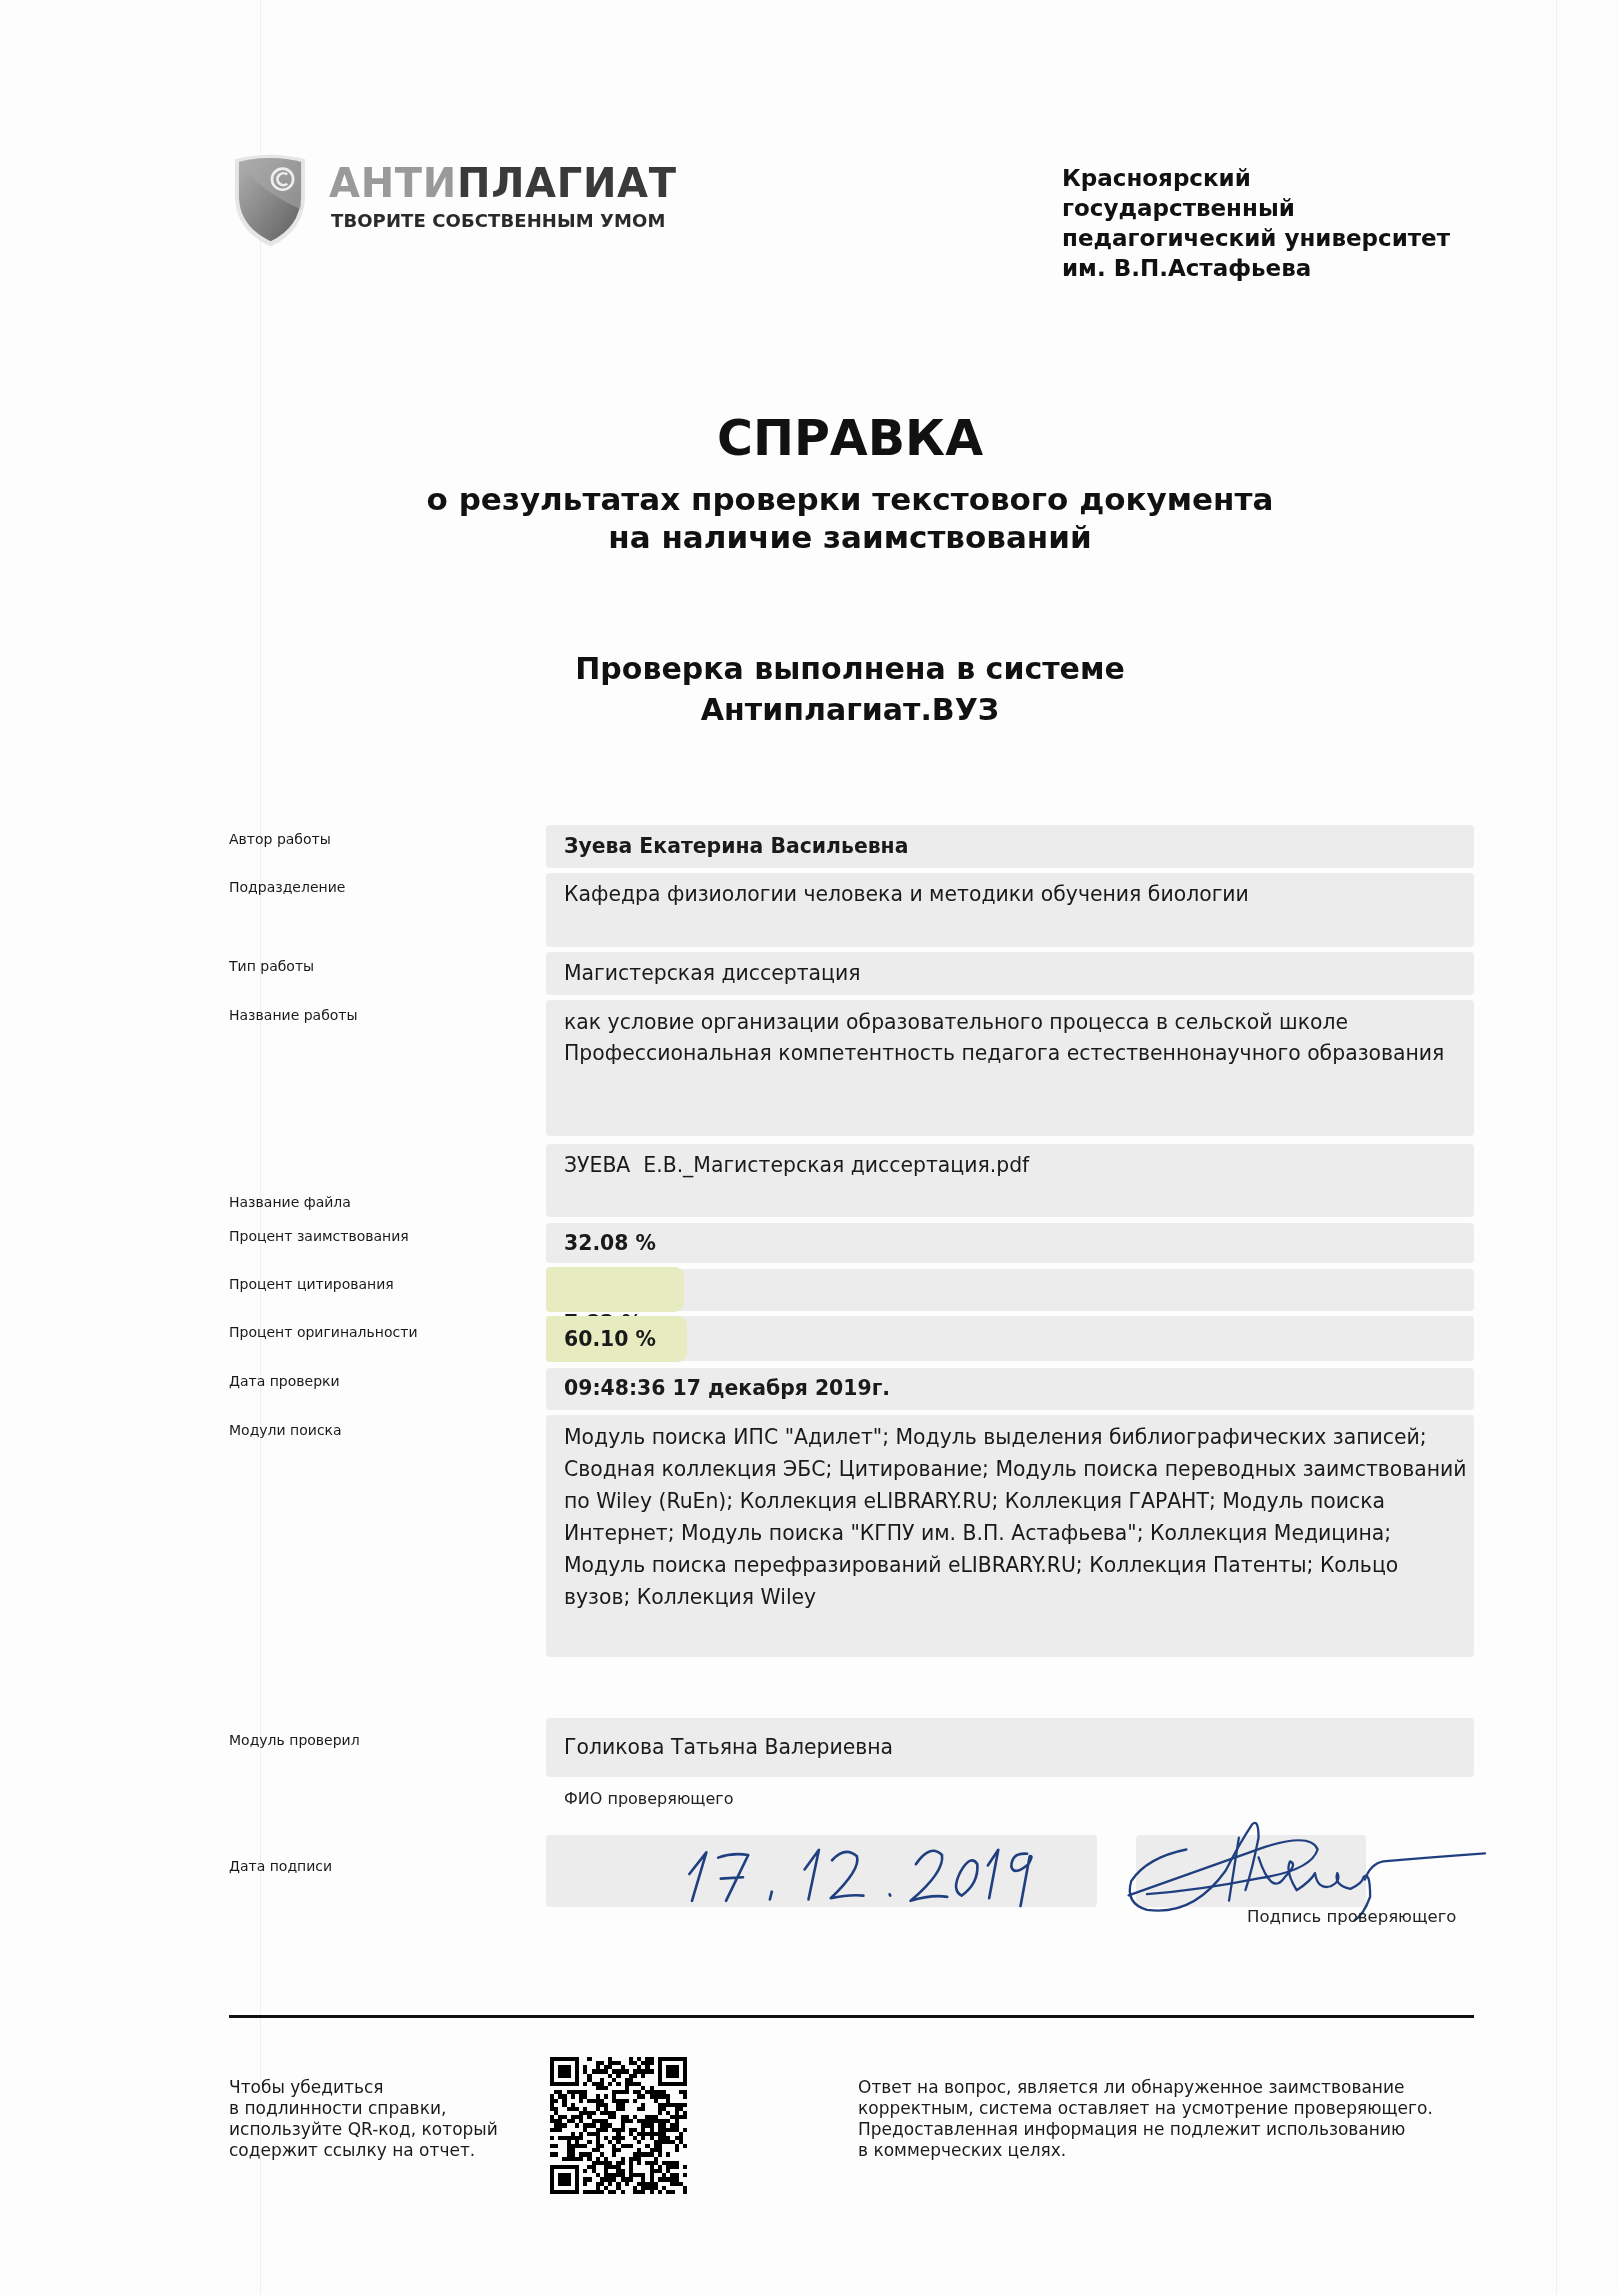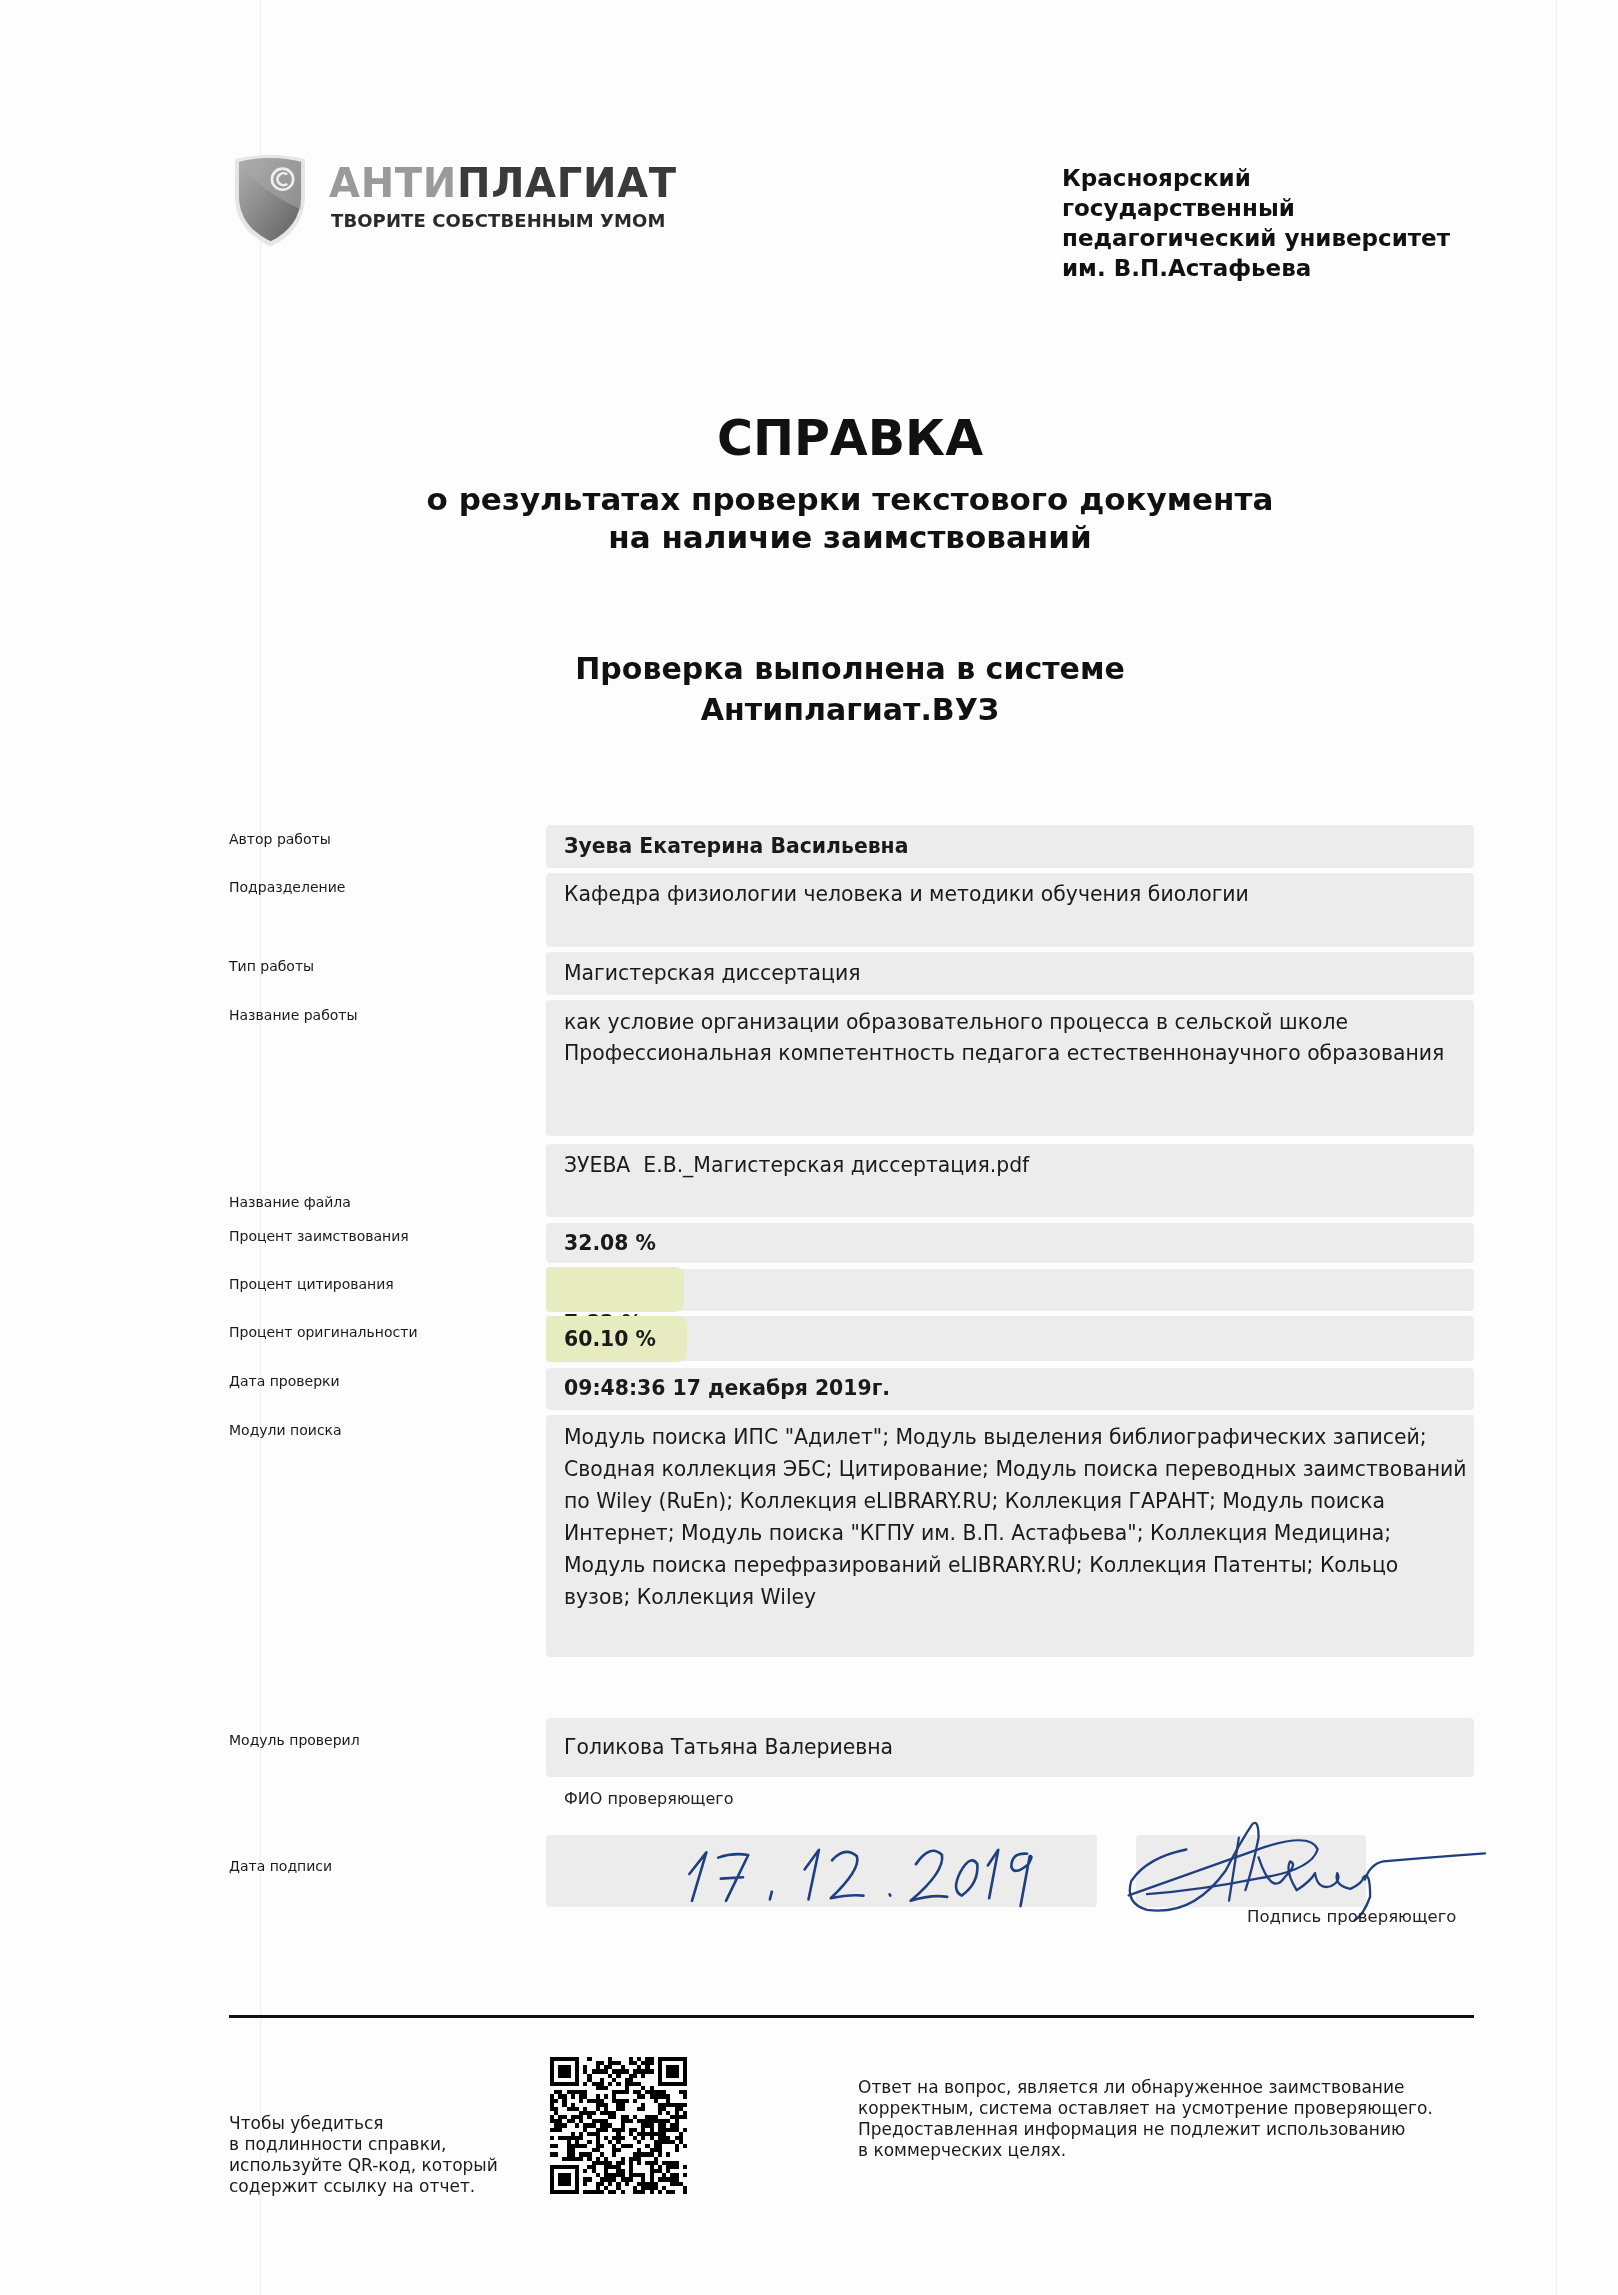--- a/index.html
+++ b/index.html
@@ -173,21 +173,21 @@
     <path d="M12 118 Q120 80 220 44 Q290 22 300 48 Q290 80 210 92 Q120 110 40 116"></path>
     <path d="M180 30 L165 126"></path>
     <path d="M210 60 Q230 120 250 90 Q270 70 258 66 Q250 80 268 110 Q290 96 296 84 Q300 110 320 104 Q336 96 330 84 Q324 102 350 108 Q368 100 370 90 Q380 80 380 120 Q370 148 356 156"></path>
     <path d="M372 94 Q380 70 400 66 Q470 60 555 54"></path>
   </g>
 </svg>
 <div class="caption" style="left:1247px; top:1907px; font-size:16.5px;">Подпись проверяющего</div>
 
 <div class="abs divider"></div>
 
-<div class="foot" style="left:229px; top:2077px;margin-top:36px;">
+<div class="foot" style="left:229px; top:2077px;">
   <div>Чтобы убедиться</div>
   <div>в подлинности справки,</div>
   <div>используйте QR-код, который</div>
   <div>содержит ссылку на отчет.</div>
 </div>
 
 <svg class="abs qr" id="qr" viewBox="0 0 33 33" shape-rendering="crispEdges">
     <path d="M9 0h1v1h-1zM14 0h1v1h-1zM19 0h1v1h-1zM21 0h1v1h-1zM23 0h1v1h-1zM24 0h1v1h-1zM11 1h1v1h-1zM12 1h1v1h-1zM14 1h1v1h-1zM15 1h1v1h-1zM16 1h1v1h-1zM19 1h1v1h-1zM20 1h1v1h-1zM22 1h1v1h-1zM23 1h1v1h-1zM24 1h1v1h-1zM8 2h1v1h-1zM11 2h1v1h-1zM13 2h1v1h-1zM14 2h1v1h-1zM17 2h1v1h-1zM21 2h1v1h-1zM23 2h1v1h-1zM8 3h1v1h-1zM10 3h1v1h-1zM11 3h1v1h-1zM12 3h1v1h-1zM13 3h1v1h-1zM15 3h1v1h-1zM16 3h1v1h-1zM17 3h1v1h-1zM18 3h1v1h-1zM20 3h1v1h-1zM21 3h1v1h-1zM22 3h1v1h-1zM23 3h1v1h-1zM24 3h1v1h-1zM9 4h1v1h-1zM14 4h1v1h-1zM16 4h1v1h-1zM19 4h1v1h-1zM20 4h1v1h-1zM22 4h1v1h-1zM9 5h1v1h-1zM12 5h1v1h-1zM15 5h1v1h-1zM18 5h1v1h-1zM19 5h1v1h-1zM8 6h1v1h-1zM10 6h1v1h-1zM11 6h1v1h-1zM12 6h1v1h-1zM14 6h1v1h-1zM16 6h1v1h-1zM18 6h1v1h-1zM19 6h1v1h-1zM20 6h1v1h-1zM21 6h1v1h-1zM11 7h1v1h-1zM12 7h1v1h-1zM13 7h1v1h-1zM18 7h1v1h-1zM22 7h1v1h-1zM24 7h1v1h-1zM1 8h1v1h-1zM2 8h1v1h-1zM4 8h1v1h-1zM5 8h1v1h-1zM6 8h1v1h-1zM7 8h1v1h-1zM8 8h1v1h-1zM15 8h1v1h-1zM16 8h1v1h-1zM17 8h1v1h-1zM18 8h1v1h-1zM20 8h1v1h-1zM21 8h1v1h-1zM23 8h1v1h-1zM24 8h1v1h-1zM25 8h1v1h-1zM26 8h1v1h-1zM27 8h1v1h-1zM31 8h1v1h-1zM32 8h1v1h-1zM0 9h1v1h-1zM2 9h1v1h-1zM3 9h1v1h-1zM5 9h1v1h-1zM7 9h1v1h-1zM8 9h1v1h-1zM11 9h1v1h-1zM13 9h1v1h-1zM15 9h1v1h-1zM21 9h1v1h-1zM22 9h1v1h-1zM24 9h1v1h-1zM25 9h1v1h-1zM26 9h1v1h-1zM27 9h1v1h-1zM28 9h1v1h-1zM32 9h1v1h-1zM0 10h1v1h-1zM1 10h1v1h-1zM3 10h1v1h-1zM7 10h1v1h-1zM9 10h1v1h-1zM10 10h1v1h-1zM11 10h1v1h-1zM12 10h1v1h-1zM15 10h1v1h-1zM16 10h1v1h-1zM17 10h1v1h-1zM18 10h1v1h-1zM20 10h1v1h-1zM25 10h1v1h-1zM28 10h1v1h-1zM0 11h1v1h-1zM3 11h1v1h-1zM5 11h1v1h-1zM11 11h1v1h-1zM12 11h1v1h-1zM13 11h1v1h-1zM16 11h1v1h-1zM17 11h1v1h-1zM22 11h1v1h-1zM26 11h1v1h-1zM27 11h1v1h-1zM28 11h1v1h-1zM29 11h1v1h-1zM30 11h1v1h-1zM31 11h1v1h-1zM32 11h1v1h-1zM0 12h1v1h-1zM1 12h1v1h-1zM4 12h1v1h-1zM5 12h1v1h-1zM6 12h1v1h-1zM8 12h1v1h-1zM11 12h1v1h-1zM13 12h1v1h-1zM16 12h1v1h-1zM17 12h1v1h-1zM21 12h1v1h-1zM22 12h1v1h-1zM26 12h1v1h-1zM27 12h1v1h-1zM30 12h1v1h-1zM31 12h1v1h-1zM1 13h1v1h-1zM7 13h1v1h-1zM8 13h1v1h-1zM9 13h1v1h-1zM10 13h1v1h-1zM12 13h1v1h-1zM13 13h1v1h-1zM14 13h1v1h-1zM15 13h1v1h-1zM26 13h1v1h-1zM28 13h1v1h-1zM30 13h1v1h-1zM32 13h1v1h-1zM0 14h1v1h-1zM2 14h1v1h-1zM3 14h1v1h-1zM5 14h1v1h-1zM6 14h1v1h-1zM7 14h1v1h-1zM9 14h1v1h-1zM14 14h1v1h-1zM15 14h1v1h-1zM17 14h1v1h-1zM18 14h1v1h-1zM20 14h1v1h-1zM23 14h1v1h-1zM24 14h1v1h-1zM25 14h1v1h-1zM29 14h1v1h-1zM30 14h1v1h-1zM31 14h1v1h-1zM32 14h1v1h-1zM0 15h1v1h-1zM1 15h1v1h-1zM2 15h1v1h-1zM4 15h1v1h-1zM5 15h1v1h-1zM7 15h1v1h-1zM10 15h1v1h-1zM11 15h1v1h-1zM12 15h1v1h-1zM13 15h1v1h-1zM17 15h1v1h-1zM18 15h1v1h-1zM19 15h1v1h-1zM21 15h1v1h-1zM22 15h1v1h-1zM23 15h1v1h-1zM24 15h1v1h-1zM25 15h1v1h-1zM26 15h1v1h-1zM27 15h1v1h-1zM28 15h1v1h-1zM30 15h1v1h-1zM1 16h1v1h-1zM2 16h1v1h-1zM3 16h1v1h-1zM6 16h1v1h-1zM8 16h1v1h-1zM9 16h1v1h-1zM10 16h1v1h-1zM12 16h1v1h-1zM13 16h1v1h-1zM14 16h1v1h-1zM17 16h1v1h-1zM22 16h1v1h-1zM23 16h1v1h-1zM24 16h1v1h-1zM26 16h1v1h-1zM27 16h1v1h-1zM29 16h1v1h-1zM30 16h1v1h-1zM0 17h1v1h-1zM1 17h1v1h-1zM2 17h1v1h-1zM8 17h1v1h-1zM11 17h1v1h-1zM12 17h1v1h-1zM13 17h1v1h-1zM15 17h1v1h-1zM16 17h1v1h-1zM17 17h1v1h-1zM19 17h1v1h-1zM20 17h1v1h-1zM22 17h1v1h-1zM24 17h1v1h-1zM26 17h1v1h-1zM27 17h1v1h-1zM28 17h1v1h-1zM29 17h1v1h-1zM30 17h1v1h-1zM32 17h1v1h-1zM5 18h1v1h-1zM7 18h1v1h-1zM9 18h1v1h-1zM10 18h1v1h-1zM11 18h1v1h-1zM16 18h1v1h-1zM19 18h1v1h-1zM21 18h1v1h-1zM22 18h1v1h-1zM23 18h1v1h-1zM24 18h1v1h-1zM25 18h1v1h-1zM26 18h1v1h-1zM27 18h1v1h-1zM31 18h1v1h-1zM0 19h1v1h-1zM2 19h1v1h-1zM3 19h1v1h-1zM4 19h1v1h-1zM5 19h1v1h-1zM6 19h1v1h-1zM7 19h1v1h-1zM11 19h1v1h-1zM13 19h1v1h-1zM15 19h1v1h-1zM16 19h1v1h-1zM17 19h1v1h-1zM20 19h1v1h-1zM22 19h1v1h-1zM24 19h1v1h-1zM26 19h1v1h-1zM27 19h1v1h-1zM28 19h1v1h-1zM30 19h1v1h-1zM31 19h1v1h-1zM4 20h1v1h-1zM6 20h1v1h-1zM9 20h1v1h-1zM11 20h1v1h-1zM14 20h1v1h-1zM16 20h1v1h-1zM21 20h1v1h-1zM25 20h1v1h-1zM26 20h1v1h-1zM27 20h1v1h-1zM28 20h1v1h-1zM29 20h1v1h-1zM31 20h1v1h-1zM0 21h1v1h-1zM1 21h1v1h-1zM4 21h1v1h-1zM5 21h1v1h-1zM6 21h1v1h-1zM7 21h1v1h-1zM8 21h1v1h-1zM11 21h1v1h-1zM12 21h1v1h-1zM15 21h1v1h-1zM17 21h1v1h-1zM18 21h1v1h-1zM19 21h1v1h-1zM23 21h1v1h-1zM25 21h1v1h-1zM26 21h1v1h-1zM30 21h1v1h-1zM32 21h1v1h-1zM4 22h1v1h-1zM5 22h1v1h-1zM10 22h1v1h-1zM11 22h1v1h-1zM15 22h1v1h-1zM16 22h1v1h-1zM21 22h1v1h-1zM24 22h1v1h-1zM25 22h1v1h-1zM26 22h1v1h-1zM30 22h1v1h-1zM0 23h1v1h-1zM1 23h1v1h-1zM4 23h1v1h-1zM5 23h1v1h-1zM7 23h1v1h-1zM8 23h1v1h-1zM9 23h1v1h-1zM12 23h1v1h-1zM15 23h1v1h-1zM20 23h1v1h-1zM21 23h1v1h-1zM22 23h1v1h-1zM23 23h1v1h-1zM24 23h1v1h-1zM26 23h1v1h-1zM28 23h1v1h-1zM3 24h1v1h-1zM4 24h1v1h-1zM5 24h1v1h-1zM6 24h1v1h-1zM7 24h1v1h-1zM9 24h1v1h-1zM11 24h1v1h-1zM13 24h1v1h-1zM17 24h1v1h-1zM19 24h1v1h-1zM20 24h1v1h-1zM21 24h1v1h-1zM25 24h1v1h-1zM10 25h1v1h-1zM11 25h1v1h-1zM12 25h1v1h-1zM13 25h1v1h-1zM14 25h1v1h-1zM16 25h1v1h-1zM17 25h1v1h-1zM19 25h1v1h-1zM21 25h1v1h-1zM23 25h1v1h-1zM24 25h1v1h-1zM25 25h1v1h-1zM27 25h1v1h-1zM28 25h1v1h-1zM29 25h1v1h-1zM30 25h1v1h-1zM9 26h1v1h-1zM10 26h1v1h-1zM13 26h1v1h-1zM14 26h1v1h-1zM15 26h1v1h-1zM16 26h1v1h-1zM19 26h1v1h-1zM24 26h1v1h-1zM26 26h1v1h-1zM28 26h1v1h-1zM29 26h1v1h-1zM30 26h1v1h-1zM32 26h1v1h-1zM8 27h1v1h-1zM10 27h1v1h-1zM13 27h1v1h-1zM16 27h1v1h-1zM17 27h1v1h-1zM19 27h1v1h-1zM24 27h1v1h-1zM25 27h1v1h-1zM26 27h1v1h-1zM28 27h1v1h-1zM11 28h1v1h-1zM13 28h1v1h-1zM14 28h1v1h-1zM15 28h1v1h-1zM16 28h1v1h-1zM17 28h1v1h-1zM19 28h1v1h-1zM20 28h1v1h-1zM21 28h1v1h-1zM22 28h1v1h-1zM24 28h1v1h-1zM27 28h1v1h-1zM29 28h1v1h-1zM30 28h1v1h-1zM32 28h1v1h-1zM8 29h1v1h-1zM9 29h1v1h-1zM12 29h1v1h-1zM13 29h1v1h-1zM14 29h1v1h-1zM15 29h1v1h-1zM17 29h1v1h-1zM18 29h1v1h-1zM19 29h1v1h-1zM22 29h1v1h-1zM24 29h1v1h-1zM26 29h1v1h-1zM27 29h1v1h-1zM28 29h1v1h-1zM29 29h1v1h-1zM30 29h1v1h-1zM8 30h1v1h-1zM11 30h1v1h-1zM12 30h1v1h-1zM14 30h1v1h-1zM16 30h1v1h-1zM18 30h1v1h-1zM21 30h1v1h-1zM22 30h1v1h-1zM23 30h1v1h-1zM24 30h1v1h-1zM25 30h1v1h-1zM29 30h1v1h-1zM30 30h1v1h-1zM31 30h1v1h-1zM11 31h1v1h-1zM13 31h1v1h-1zM16 31h1v1h-1zM20 31h1v1h-1zM22 31h1v1h-1zM23 31h1v1h-1zM24 31h1v1h-1zM25 31h1v1h-1zM27 31h1v1h-1zM32 31h1v1h-1zM8 32h1v1h-1zM9 32h1v1h-1zM10 32h1v1h-1zM11 32h1v1h-1zM12 32h1v1h-1zM14 32h1v1h-1zM15 32h1v1h-1zM17 32h1v1h-1zM20 32h1v1h-1zM21 32h1v1h-1zM22 32h1v1h-1zM24 32h1v1h-1zM26 32h1v1h-1zM28 32h1v1h-1zM29 32h1v1h-1zM32 32h1v1h-1z" fill="#000"></path>
     <path d="M0 0h7v7h-7z M1 1v5h5v-5z M2 2h3v3h-3z" fill="#000" fill-rule="evenodd"></path>
     <path d="M26 0h7v7h-7z M27 1v5h5v-5z M28 2h3v3h-3z" fill="#000" fill-rule="evenodd"></path>

